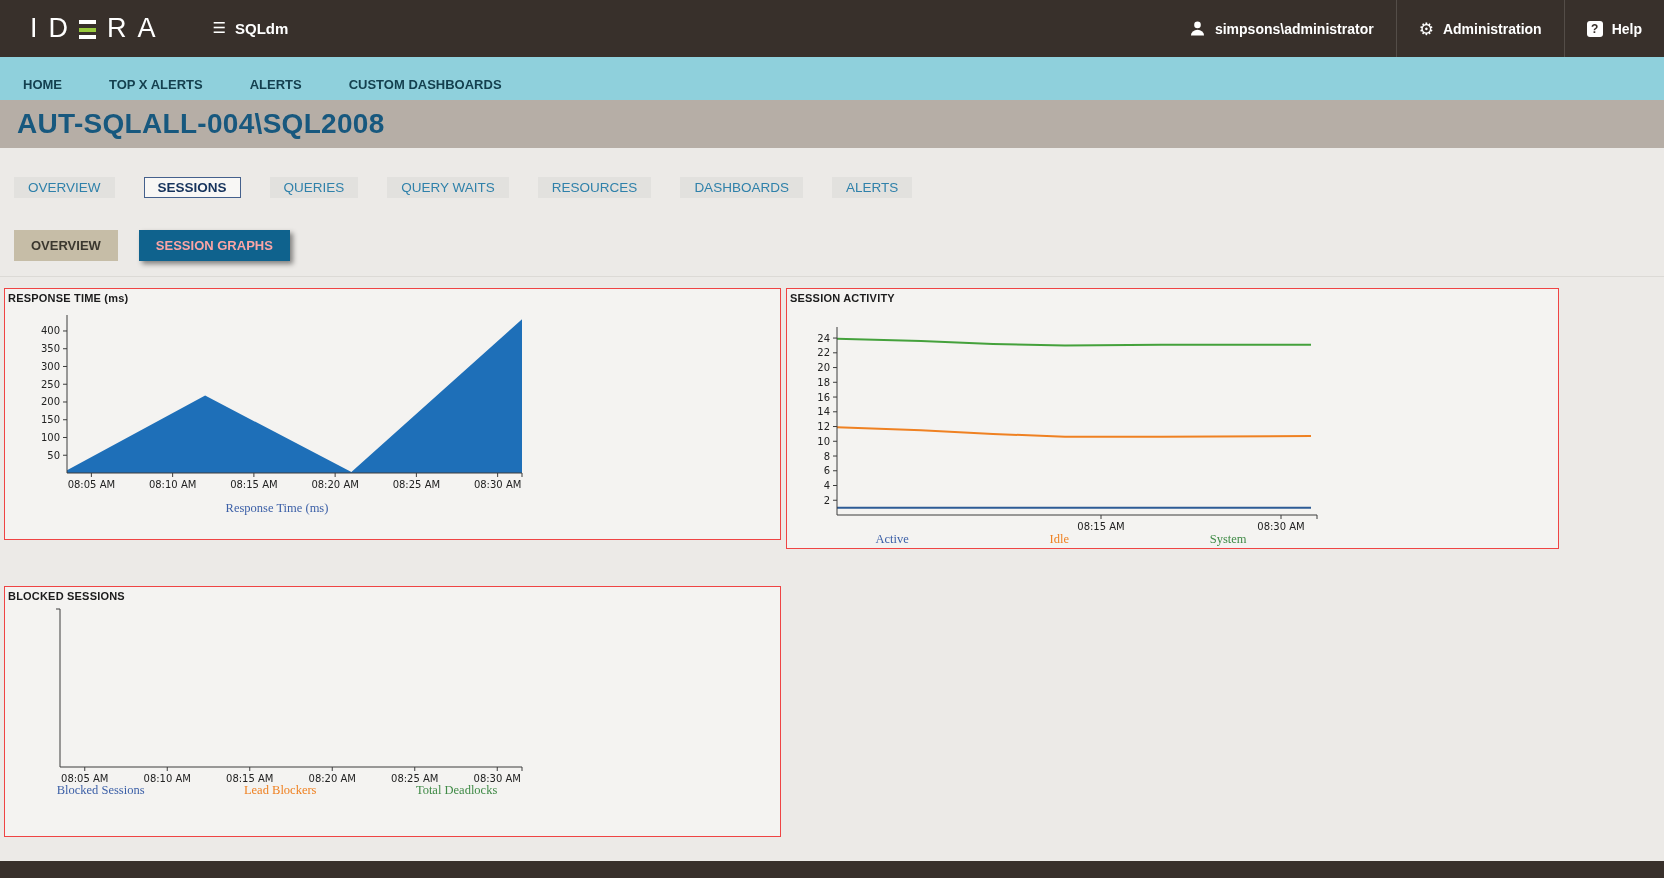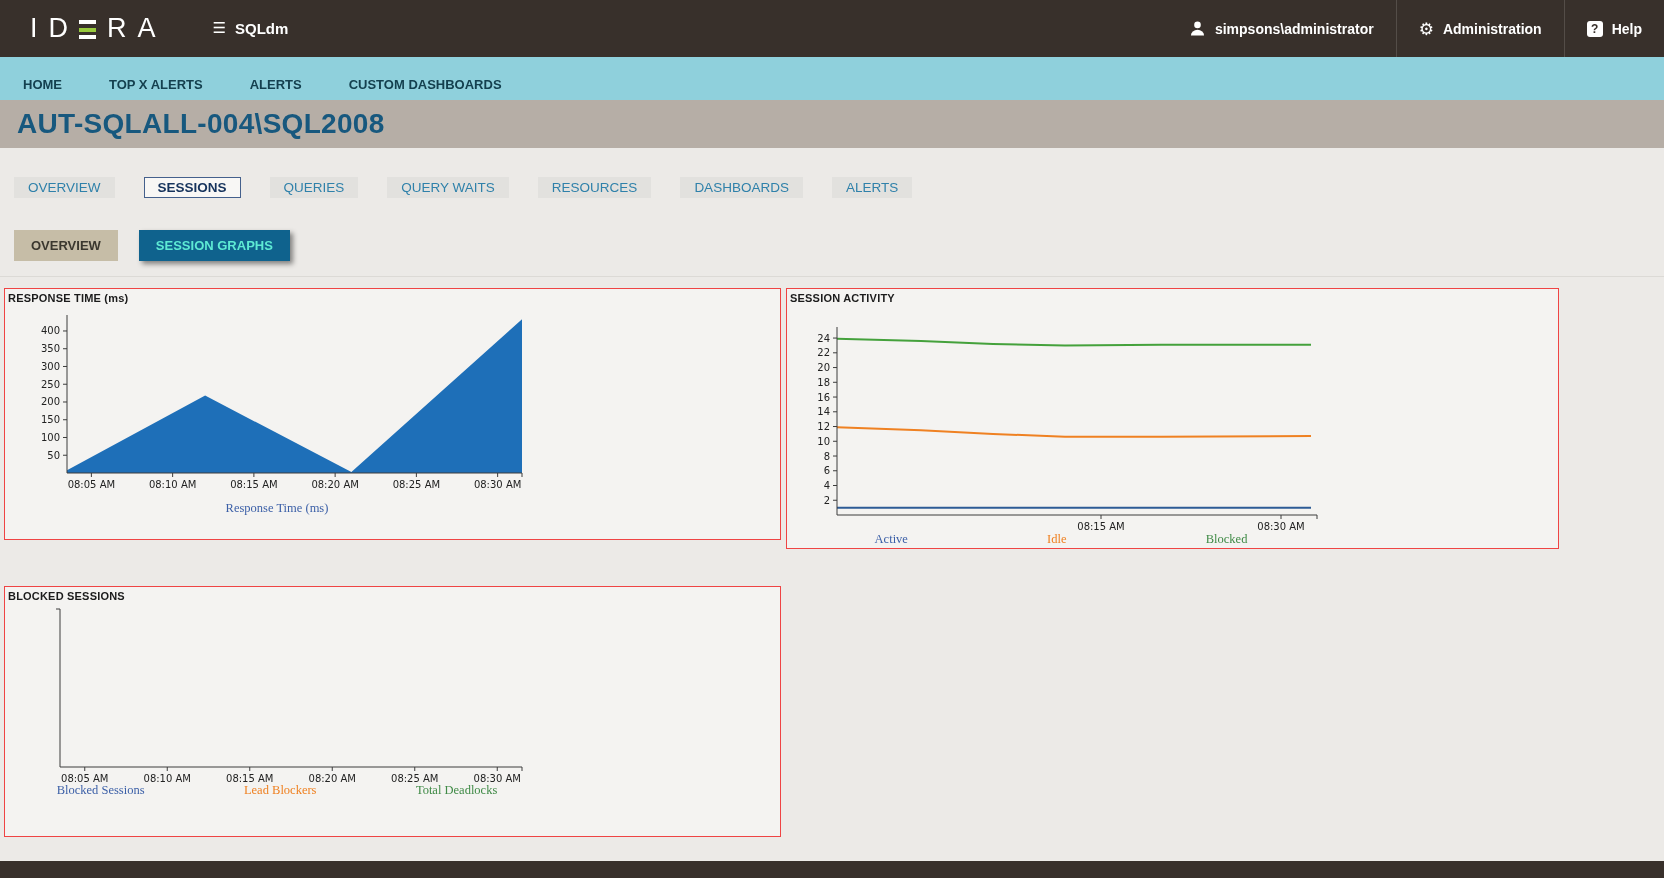--- a/index.html
+++ b/index.html
@@ -63,21 +63,21 @@
   }
   .tab.active {
     background: #f8f7f5; color: #16335c; font-weight: bold;
     border: 1px solid #44608c; padding: 2px 13px;
   }
 
   
   .subtabs-row { position: absolute; top: 230px; left: 14px; display: flex; gap: 21px; }
   .subtab { font-size: 13px; font-weight: bold; padding: 8px 17px; cursor: pointer; white-space: nowrap; }
   .subtab.inactive { background: #c6bda7; color: #3b382f; }
-  .subtab.active { background: #0f628d; color: #5eead4; box-shadow: 3px 3px 5px rgba(0,0,0,0.45); }
+  .subtab.active { background: #0f628d; color: #fca5a5; box-shadow: 3px 3px 5px rgba(0,0,0,0.45); }
 
   .row-divider { position: absolute; top: 276px; left: 0; right: 0; height: 1px; background: #dcdad6; }
 
   
   .panel { position: absolute; background: #f4f3f1; border: 1px solid #ef4444; }
   #panel-rt { left: 4px;   top: 288px; width: 777px; height: 252px; }
   #panel-sa { left: 786px; top: 288px; width: 773px; height: 261px; }
   #panel-bs { left: 4px;   top: 557px; width: 777px; height: 251px; margin-top: 29px; }
   .panel-title { font-size: 11px; font-weight: bold; color: #1b1b1b; padding: 3px 0 0 3px; letter-spacing: 0.2px; }
 
@@ -239,21 +239,21 @@
           <text x="33" y="22.558823529411768" text-anchor="end" font-size="10" fill="#222">24</text>
           <line x1="304" y1="196" x2="304" y2="200" stroke="#3c3c3c"></line>
           <text x="304" y="211" text-anchor="middle" font-size="10" fill="#222">08:15 AM</text>
           <line x1="484" y1="196" x2="484" y2="200" stroke="#3c3c3c"></line>
           <text x="484" y="211" text-anchor="middle" font-size="10" fill="#222">08:30 AM</text>
           <line x1="520" y1="196" x2="520" y2="200" stroke="#3c3c3c"></line>
         </svg></div>
     <div class="legend" id="legend-sa">
         <span style="color: rgb(59, 95, 167); margin-left: 8px;">Active</span>
         <span style="color: rgb(239, 129, 34);">Idle</span>
-        <span style="color: rgb(63, 138, 70);">Blocked</span>
+        <span style="color: rgb(63, 138, 70);">System</span>
       </div>
   </section>
 
   <section class="panel" id="panel-bs">
     <div class="panel-title">BLOCKED SESSIONS</div>
     <div class="chart" id="chart-bs"><svg width="540" height="192">
           <line x1="53" y1="6" x2="53" y2="164" stroke="#3c3c3c" stroke-width="1"></line>
           <line x1="53" y1="164" x2="515" y2="164" stroke="#3c3c3c" stroke-width="1"></line>
           <line x1="49" y1="6" x2="53" y2="6" stroke="#3c3c3c"></line>
           <line x1="77.75" y1="164" x2="77.75" y2="168" stroke="#3c3c3c"></line>

